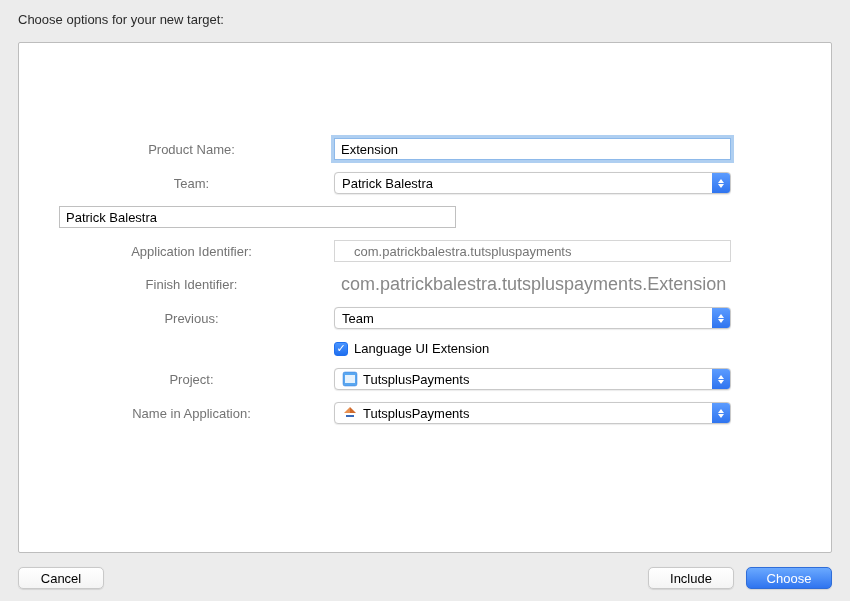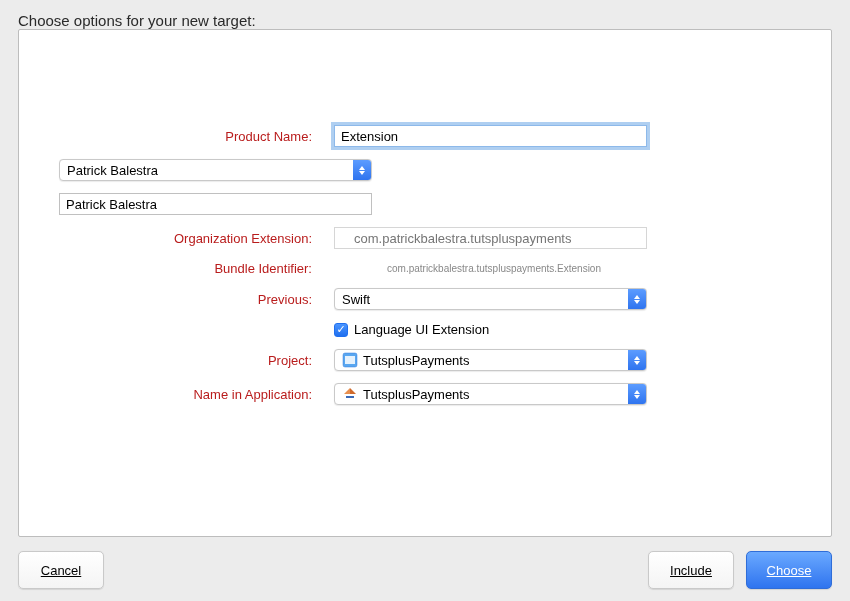--- a/index.html
+++ b/index.html
@@ -15,45 +15,45 @@
     }
     .dialog {
       background: #ececec;
       width: 100%;
       height: 100%;
       padding: 12px 18px;
       display: flex;
       flex-direction: column;
     }
     .header {
-      font-size: 15px;
+      font-size: 13px;
       color: #2a2a2a;
-      margin-bottom: 0;
+      margin-bottom: 15px;
     }
     .main-panel {
       flex: 1;
       background: #fff;
       border: 1px solid #bdbdbd;
       border-radius: 2px;
       padding: 95px 40px 40px 40px;
     }
     .form-row {
       display: flex;
       align-items: center;
       margin-bottom: 12px;
     }
     .form-label {
       width: 275px;
-      text-align: right;
-      padding-right: 22px;
-      font-size: 13px;
-      color: #b91c1c;
+      text-align: center;
+      padding-right: 10px;
+      font-size: 13px;
+      color: #737373;
     }
     .form-control {
-      width: 313px;
+      width: 397px;
     }
     .text-input {
       width: 100%;
       height: 22px;
       border: 1px solid #c0c0c0;
       border-radius: 0;
       padding: 2px 6px;
       font-size: 13px;
       font-family: inherit;
       background: #fff;
@@ -63,24 +63,23 @@
       border: 1px solid #8db9ea;
       box-shadow: 0 0 0 3px rgba(109, 167, 229, 0.55);
     }
     .text-input.disabled {
       background: #fff;
       color: #a8a8a8;
       border: 1px solid #d6d6d6;
       padding-left: 19px;
     }
     .static-value {
-      font-size: 10px;
+      font-size: 18px;
       color: #888;
       padding-left: 7px;
-      text-align: center;
     }
     .popup {
       width: 100%;
       height: 22px;
       background: #fff;
       border: 1px solid #c9c9c9;
       border-radius: 4px;
       display: flex;
       align-items: center;
       position: relative;
@@ -139,30 +138,29 @@
     }
     .button-bar {
       display: flex;
       align-items: center;
       padding-top: 14px;
       gap: 12px;
     }
     .spacer { flex: 1; }
     .btn {
       min-width: 86px;
-      height: 38px;
+      height: 22px;
       border-radius: 5px;
       border: 1px solid #c9c9c9;
       background: linear-gradient(180deg, #ffffff 0%, #f4f4f4 100%);
       font-size: 13px;
       font-family: inherit;
       box-shadow: 0 0.5px 1px rgba(0,0,0,0.1);
       cursor: default;
       padding: 0 14px;
-      text-decoration: underline;
     }
     .btn.primary {
       background: linear-gradient(180deg, #6aa9ff 0%, #2f74ef 100%);
       border: 1px solid #2f6dd8;
       color: #fff;
     }
   </style>
 </head>
 <body>
 
@@ -172,56 +170,57 @@
   <div class="main-panel">
 
     <div class="form-row">
       <div class="form-label">Product Name:</div>
       <div class="form-control">
         <input type="text" class="text-input focused" value="Extension" style="">
       </div>
     </div>
 
     <div class="form-row">
+      <div class="form-label">Team:</div>
       <div class="form-control">
         <div class="popup">
           <div class="popup-text">Patrick Balestra</div>
           <div class="popup-arrows">
             <div class="arrow-up"></div>
               <div class="arrow-down"></div>
           </div>
         </div>
       </div>
     </div>
 
     <div class="form-row">
       <div class="form-control">
         <input type="text" class="text-input" value="Patrick Balestra" style="">
       </div>
     </div>
 
     <div class="form-row">
-      <div class="form-label">Organization Extension:</div>
+      <div class="form-label">Application Identifier:</div>
       <div class="form-control">
         <input type="text" class="text-input disabled" disabled="" placeholder="com.patrickbalestra.tutspluspayments" style="">
       </div>
     </div>
 
     <div class="form-row">
-      <div class="form-label">Bundle Identifier:</div>
+      <div class="form-label">Finish Identifier:</div>
       <div class="form-control">
         <div class="static-value">com.patrickbalestra.tutspluspayments.Extension</div>
       </div>
     </div>
 
     <div class="form-row">
       <div class="form-label">Previous:</div>
       <div class="form-control">
         <div class="popup">
-          <div class="popup-text">Swift</div>
+          <div class="popup-text">Team</div>
           <div class="popup-arrows">
             <div class="arrow-up"></div>
               <div class="arrow-down"></div>
           </div>
         </div>
       </div>
     </div>
 
     <div class="form-row">
       <div class="form-label"></div>

